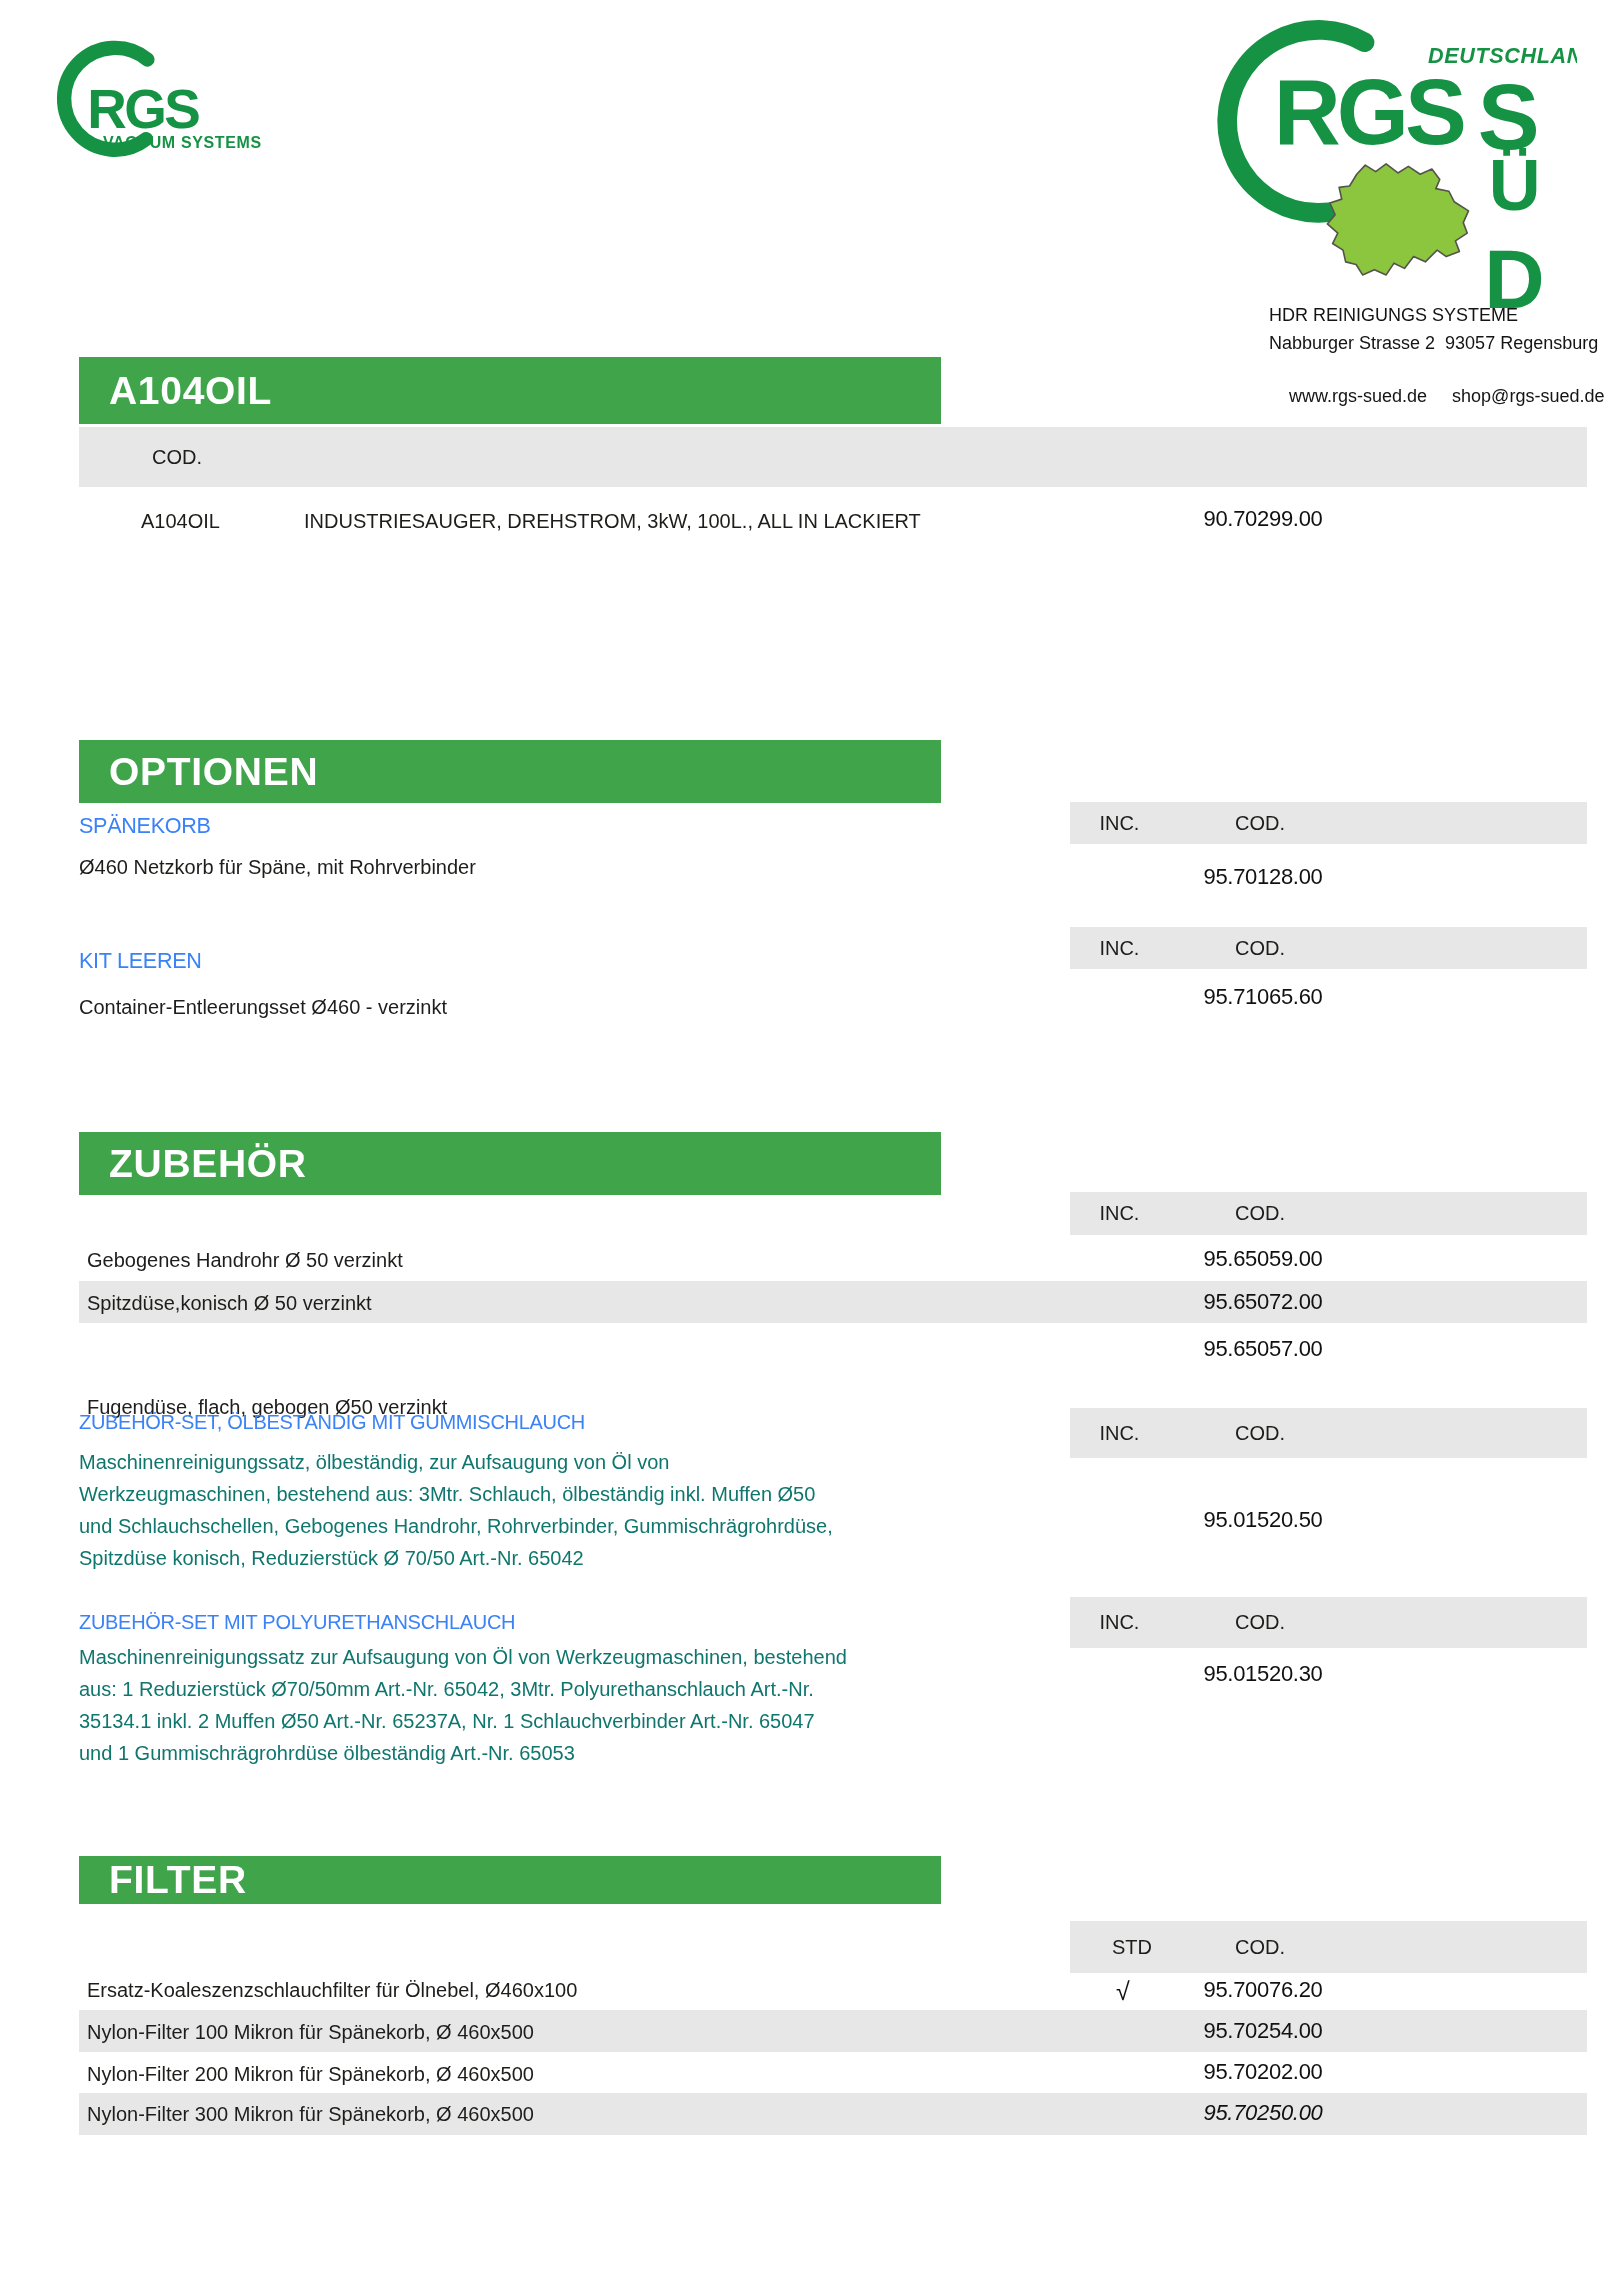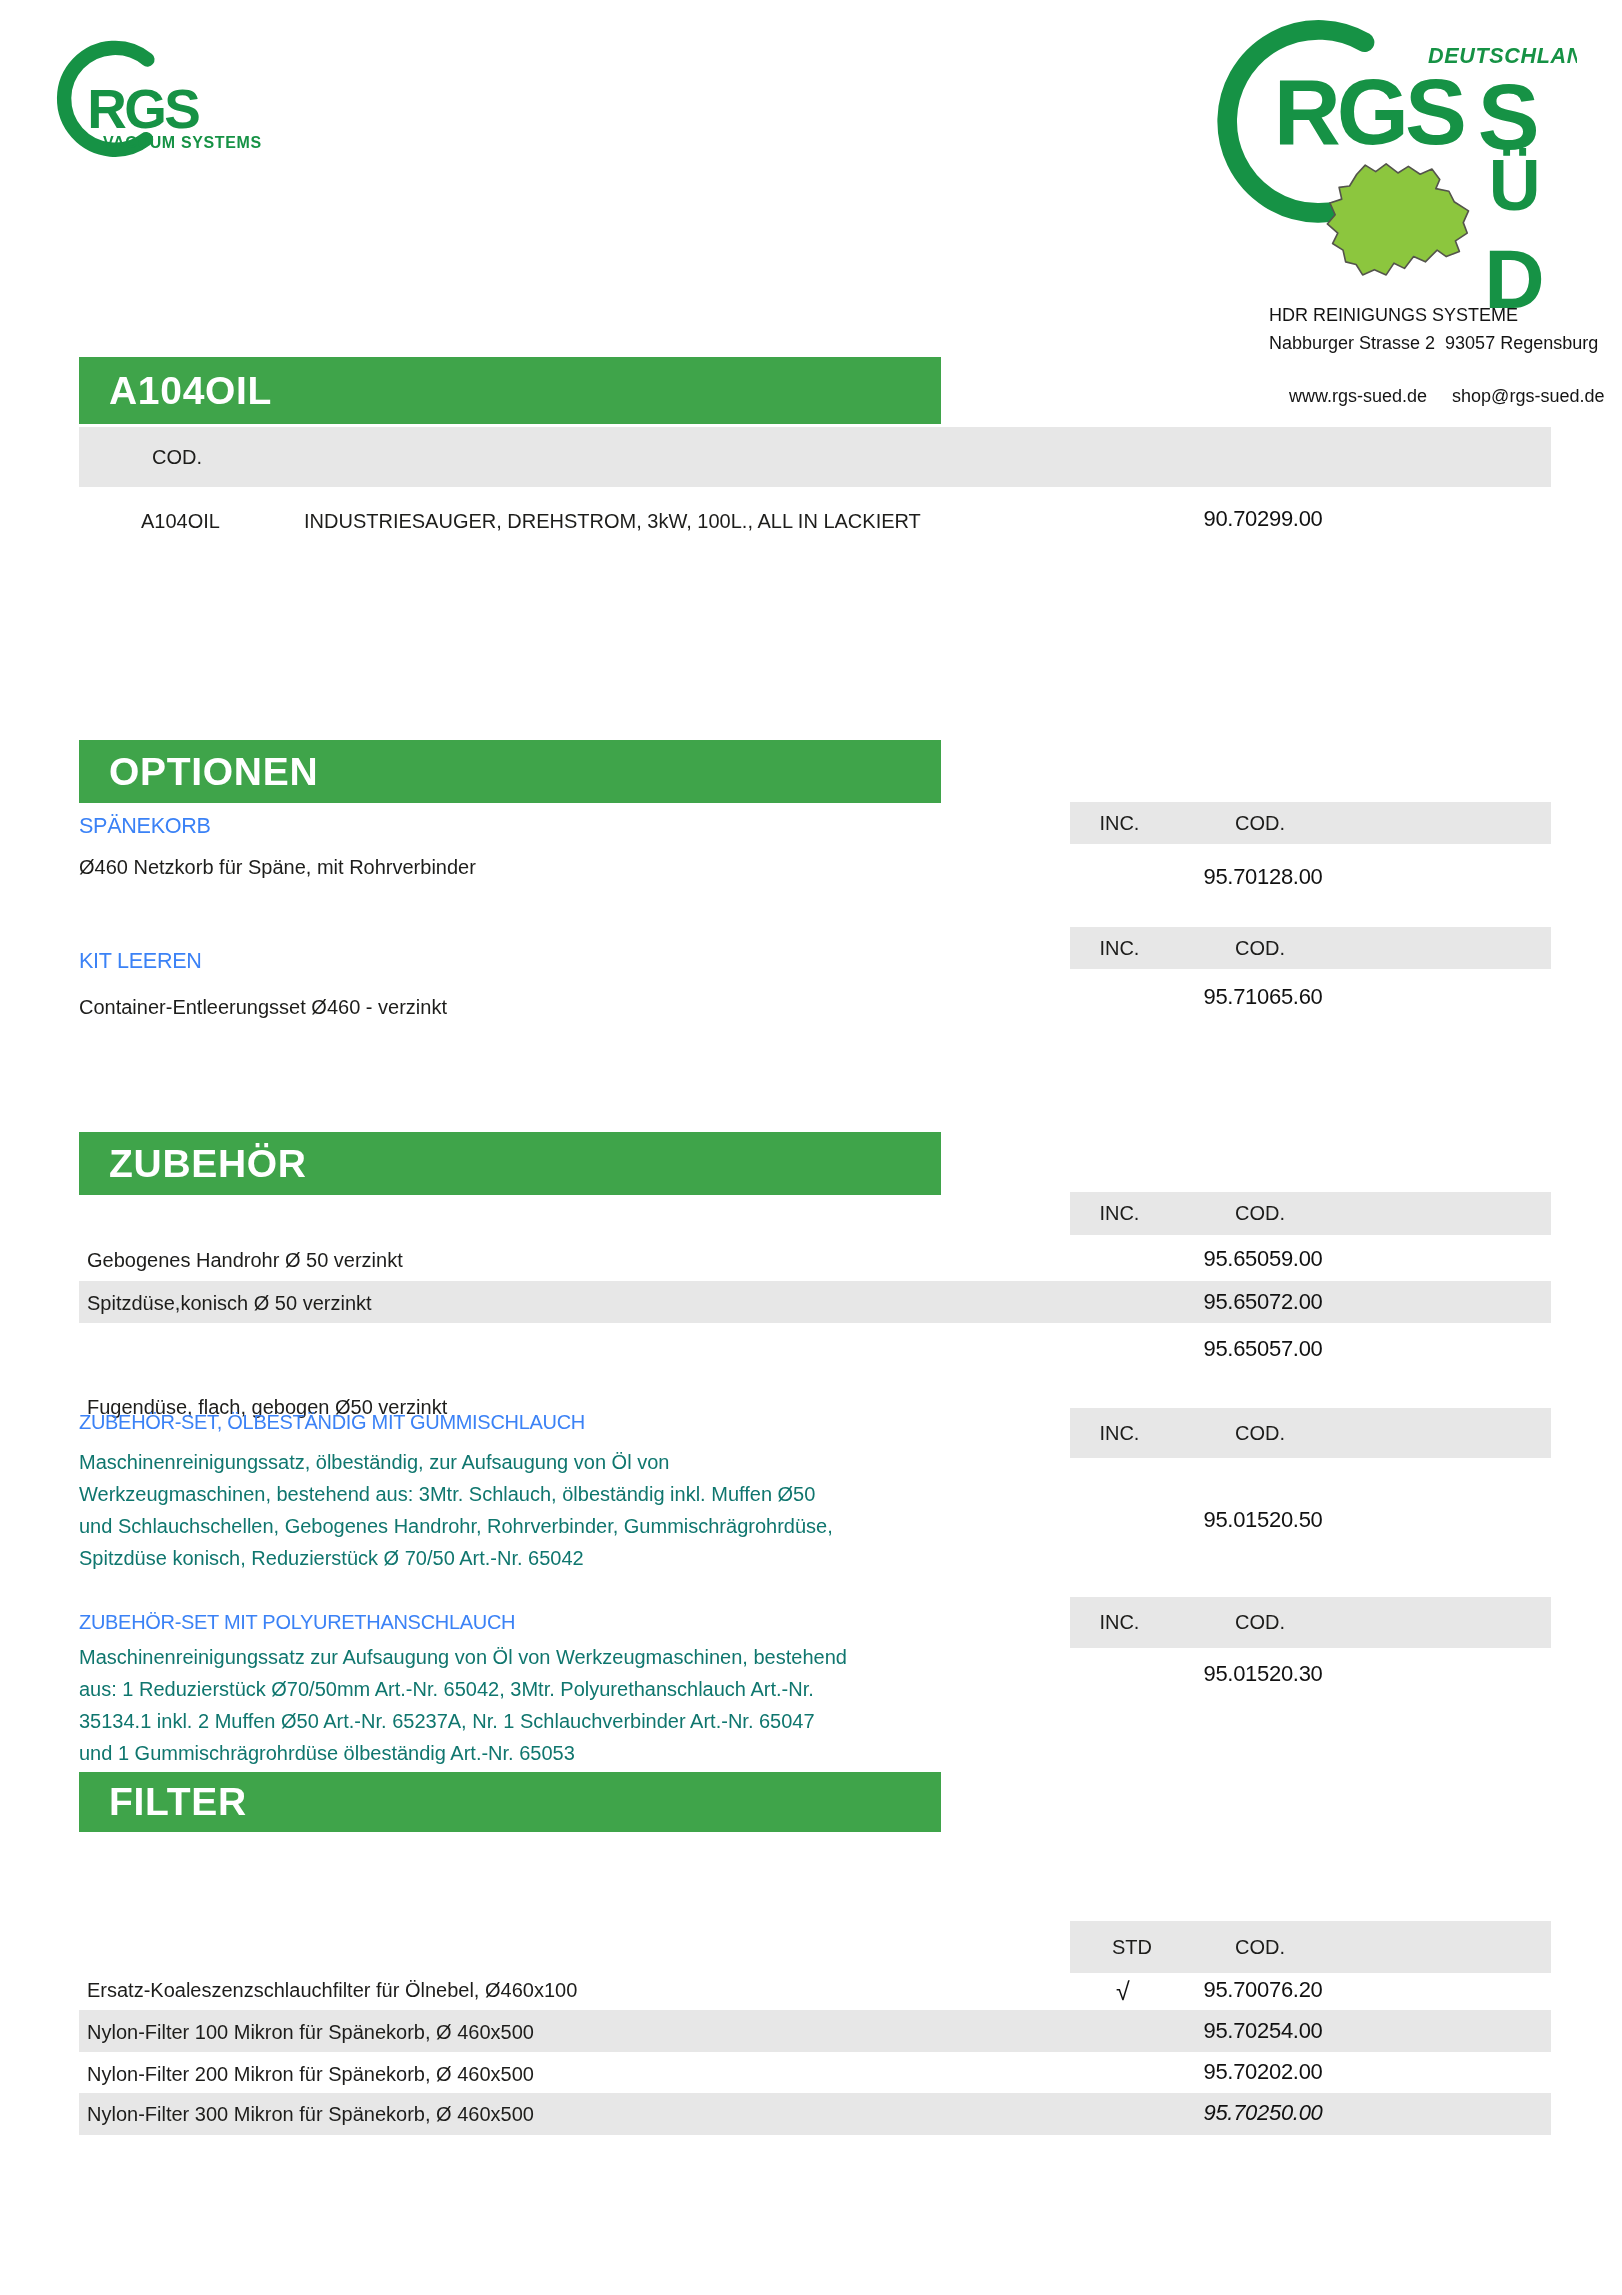--- a/index.html
+++ b/index.html
@@ -7,21 +7,21 @@
     width:1622px;height:2295px;position:relative;overflow:hidden;
     font-family:"Liberation Sans", sans-serif;color:#1d1d1b;
     -webkit-font-smoothing:antialiased;
   }
   .abs{position:absolute;}
   .banner{
     position:absolute;left:79px;width:862px;background:#3FA44A;color:#ffffff;
     font-weight:bold;font-size:39px;letter-spacing:0.7px;
     display:flex;align-items:center;padding-left:30px;box-sizing:border-box;
   }
-  .grayband{position:absolute;background:#E7E7E7;}
+  .grayband{position:absolute;background:#E7E7E7;padding-left:36px;}
   .bandlabel{position:absolute;font-size:20px;color:#1d1d1b;}
   .bodytext{position:absolute;font-size:20px;color:#1d1d1b;white-space:pre;}
   .boldhead{position:absolute;font-size:21.6px;font-weight:normal;color:#3b82f6;white-space:pre;letter-spacing:-0.3px;}
   .para{position:absolute;font-size:20px;line-height:32px;color:#0f766e;white-space:pre-line;width:929px;}
   .code{position:absolute;left:1106px;width:314px;text-align:center;font-size:22px;color:#111111;letter-spacing:-0.3px;}
   .check{position:absolute;font-size:25px;color:#111111;}
   .addr{position:absolute;left:1269px;font-size:18px;line-height:26px;color:#141414;white-space:pre;}
   svg text{font-family:"Liberation Sans", sans-serif;}
 </style>
 </head>
@@ -127,21 +127,21 @@
   <span class="bandlabel" style="left:29.4px;top:0;line-height:51px;">INC.</span>
   <span class="bandlabel" style="left:165px;top:0;line-height:51px;">COD.</span>
 </div>
 <span class="boldhead" style="left:79px;top:1611px;font-size:20px;">ZUBEHÖR-SET MIT POLYURETHANSCHLAUCH</span>
 <div class="para" style="left:79px;top:1641px;">Maschinenreinigungssatz zur Aufsaugung von Öl von Werkzeugmaschinen, bestehend
 aus: 1 Reduzierstück Ø70/50mm Art.-Nr. 65042, 3Mtr. Polyurethanschlauch Art.-Nr.
 35134.1 inkl. 2 Muffen Ø50 Art.-Nr. 65237A, Nr. 1 Schlauchverbinder Art.-Nr. 65047
 und 1 Gummischrägrohrdüse ölbeständig Art.-Nr. 65053</div>
 <span class="code" style="top:1661px;">95.01520.30</span>
 
-<div class="banner" style="top:1772px;height:60px;">
+<div class="banner" style="top:1856px;height:48px;">
   <span>FILTER</span>
 </div>
 
 <div class="grayband" style="left:1070px;top:1921px;width:481px;height:52px;">
   <span class="bandlabel" style="left:42px;top:0;line-height:52px;">STD</span>
   <span class="bandlabel" style="left:165px;top:0;line-height:52px;">COD.</span>
 </div>
 
 <div class="grayband" style="left:79px;top:2010px;width:1472px;height:42px;"></div>
 <div class="grayband" style="left:79px;top:2093px;width:1472px;height:42px;"></div>

